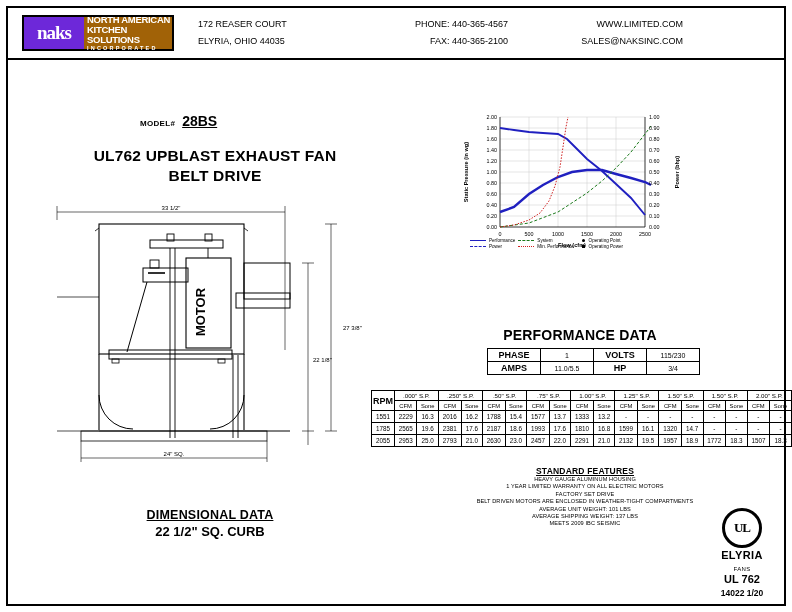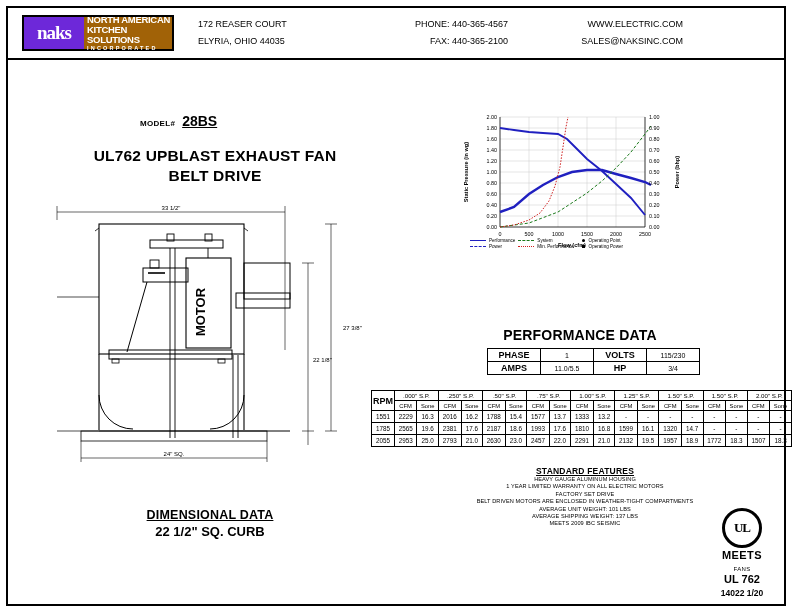--- a/index.html
+++ b/index.html
@@ -89,21 +89,21 @@
     </div>
     <div class="hcol addr">
       <div>172 REASER COURT</div>
       <div>ELYRIA, OHIO 44035</div>
     </div>
     <div class="hcol phone">
       <div>PHONE: 440-365-4567</div>
       <div>FAX: 440-365-2100</div>
     </div>
     <div class="hcol web">
-      <div>WWW.ELECTRIC.COM</div>
+      <div>WWW.LIMITED.COM</div>
       <div>SALES@NAKSINC.COM</div>
     </div>
   </div>
 
   <div class="model-line">
     <span>MODEL#</span><span class="model-val">28BS</span>
   </div>
 
   <div class="main-title">
     <div>UL762 UPBLAST EXHAUST FAN</div>
@@ -422,18 +422,18 @@
         <div class="ln">AVERAGE UNIT WEIGHT: 101 LBS</div>
         <div class="ln">AVERAGE SHIPPING WEIGHT: 137 LBS</div>
         <div class="ln">MEETS 2009 IBC SEISMIC</div>
       </div>
   </div>
 
   <div class="ul">
     <div class="ul-circle">
       <div class="ul-inner">UL</div>
     </div>
-    <div class="ul-listed">MEETS</div>
+    <div class="ul-listed">ELYRIA</div>
     <div class="ul-fans">FANS</div>
     <div class="ul-762">UL 762</div>
     <div class="ul-num">14022 1/20</div>
   </div>
 </div>
 
 </body></html>

